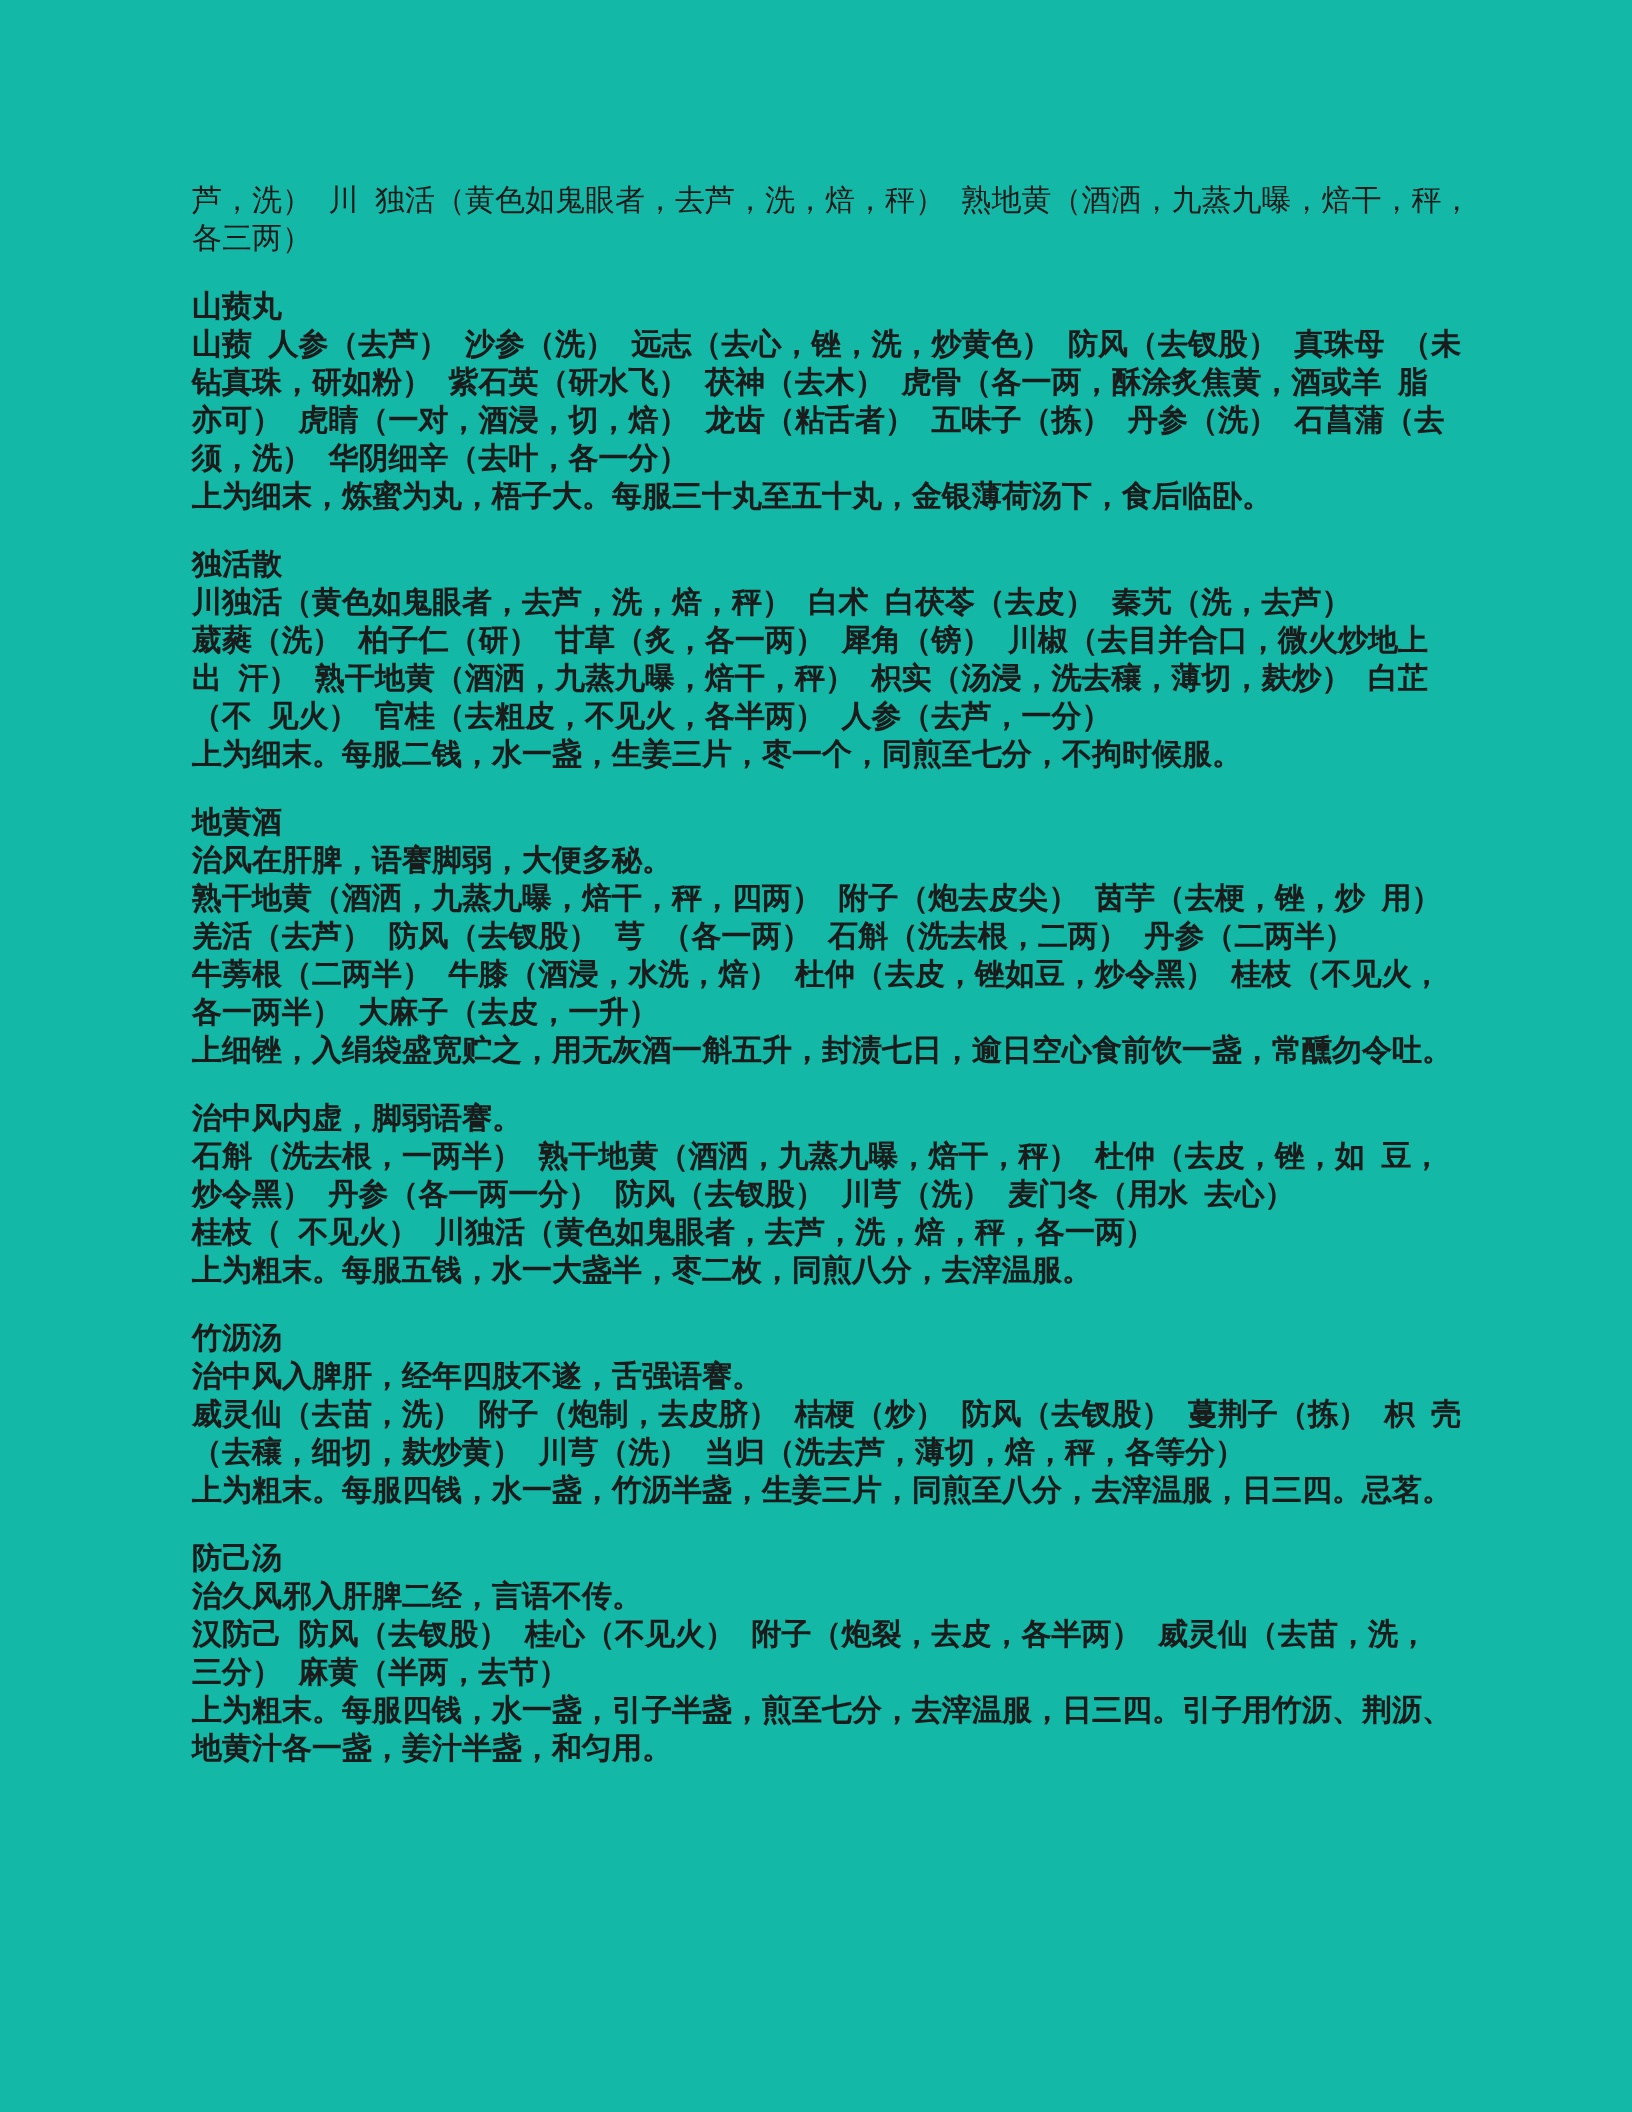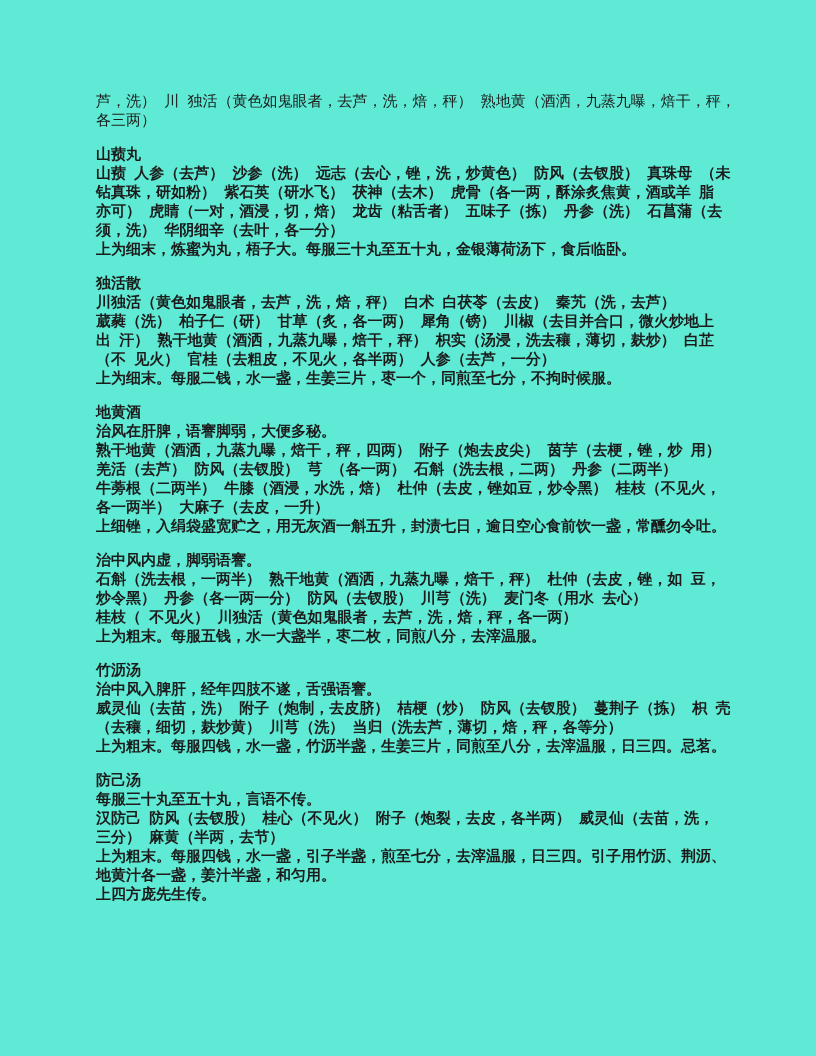--- a/index.html
+++ b/index.html
@@ -4,21 +4,21 @@
 <style>
   html, body {
     margin: 0;
     padding: 0;
     background: #ffffff;
   }
   .page {
     position: relative;
     width: 816px;
     height: 1056px;
-    background: #5eead4;
+    background: #14b8a6;
     overflow: hidden;
   }
   .content {
     position: absolute;
     left: 96px;
     top: 92px;
     width: 648px;
     font-family: "Liberation Serif", "DejaVu Serif", serif;
     font-size: 15px;
     line-height: 19px;
@@ -80,21 +80,20 @@
       </div>
       <div class="block">
         <div class="title-line">竹沥汤</div>
         <div class="line">治中风入脾肝，经年四肢不遂，舌强语謇。</div>
         <div class="line">威灵仙（去苗，洗） 附子（炮制，去皮脐） 桔梗（炒） 防风（去钗股） 蔓荆子（拣） 枳 壳</div>
         <div class="line">（去穰，细切，麸炒黄） 川芎（洗） 当归（洗去芦，薄切，焙，秤，各等分）</div>
         <div class="line">上为粗末。每服四钱，水一盏，竹沥半盏，生姜三片，同煎至八分，去滓温服，日三四。忌茗。</div>
       </div>
       <div class="block">
         <div class="title-line">防己汤</div>
-        <div class="line">每服三十丸至五十丸，言语不传。</div>
+        <div class="line">治久风邪入肝脾二经，言语不传。</div>
         <div class="line">汉防己 防风（去钗股） 桂心（不见火） 附子（炮裂，去皮，各半两） 威灵仙（去苗，洗，</div>
         <div class="line">三分） 麻黄（半两，去节）</div>
         <div class="line">上为粗末。每服四钱，水一盏，引子半盏，煎至七分，去滓温服，日三四。引子用竹沥、荆沥、</div>
         <div class="line">地黄汁各一盏，姜汁半盏，和匀用。</div>
-        <div class="line">上四方庞先生传。</div>
       </div>
     </div>
 </div>
 
 </body></html>

